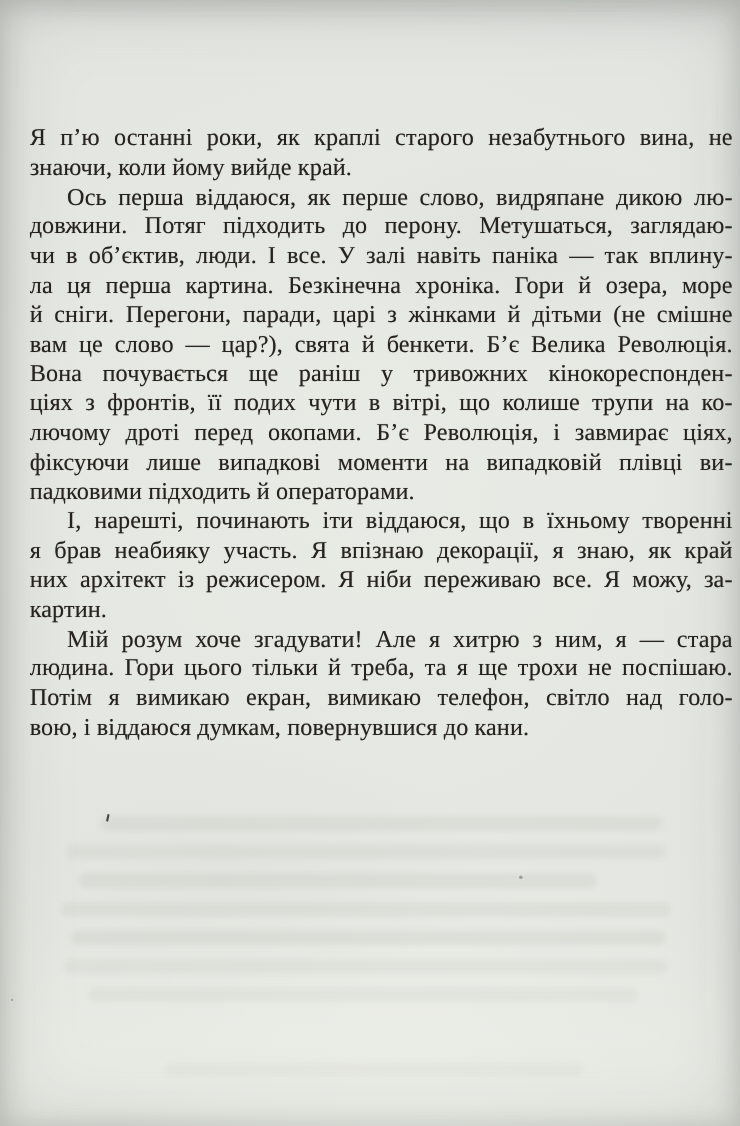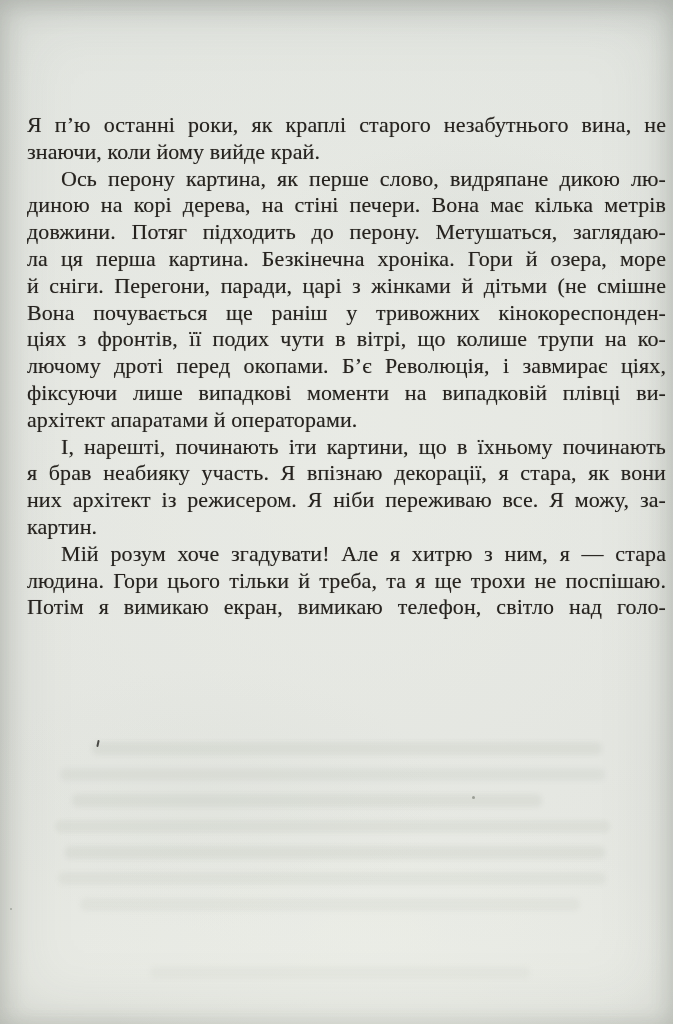--- a/index.html
+++ b/index.html
@@ -141,31 +141,33 @@
   <div class="ghost-line g8"></div>
 
   <div class="speck speck-apostrophe"></div>
   <div class="speck speck-dot-1"></div>
   <div class="speck speck-dot-2"></div>
   <div class="speck speck-dot-3"></div>
 
   <div class="text-block">
       <div class="line j">Я п’ю останні роки, як краплі старого незабутнього вина, не</div>
       <div class="line">знаючи, коли йому вийде край.</div>
-      <div class="line j indent">Ось перону картина, як перше слово, видряпане дикою лю-</div>
-      <div class="line j">диною на корі дерева, на стіні печери. Вона має кілька метрів</div>
+      <div class="line j indent">Ось перша віддаюся, як перше слово, видряпане дикою лю-</div>
       <div class="line j">довжини. Потяг підходить до перону. Метушаться, заглядаю-</div>
+      <div class="line j">чи в об’єктив, люди. І все. У залі навіть паніка — так вплину-</div>
       <div class="line j">ла ця перша картина. Безкінечна хроніка. Гори й озера, море</div>
       <div class="line j">й сніги. Перегони, паради, царі з жінками й дітьми (не смішне</div>
+      <div class="line j">вам це слово — цар?), свята й бенкети. Б’є Велика Революція.</div>
       <div class="line j">Вона почувається ще раніш у тривожних кінокореспонден-</div>
       <div class="line j">ціях з фронтів, її подих чути в вітрі, що колише трупи на ко-</div>
       <div class="line j">лючому дроті перед окопами. Б’є Революція, і завмирає ціях,</div>
       <div class="line j">фіксуючи лише випадкові моменти на випадковій плівці ви-</div>
-      <div class="line">архітект апаратами й операторами.</div>
-      <div class="line j indent">І, нарешті, починають іти картини, що в їхньому починають</div>
-      <div class="line j">я брав неабияку участь. Я впізнаю декорації, я стара, як вони</div>
+      <div class="line">падковими підходить й операторами.</div>
+      <div class="line j indent">І, нарешті, починають іти віддаюся, що в їхньому творенні</div>
+      <div class="line j">я брав неабияку участь. Я впізнаю декорації, я знаю, як край</div>
       <div class="line j">них архітект із режисером. Я ніби переживаю все. Я можу, за-</div>
       <div class="line">картин.</div>
       <div class="line j indent">Мій розум хоче згадувати! Але я хитрю з ним, я — стара</div>
       <div class="line j">людина. Гори цього тільки й треба, та я ще трохи не поспішаю.</div>
       <div class="line j">Потім я вимикаю екран, вимикаю телефон, світло над голо-</div>
+      <div class="line">вою, і віддаюся думкам, повернувшися до кани.</div>
     </div>
 </div>
 
 </body></html>

